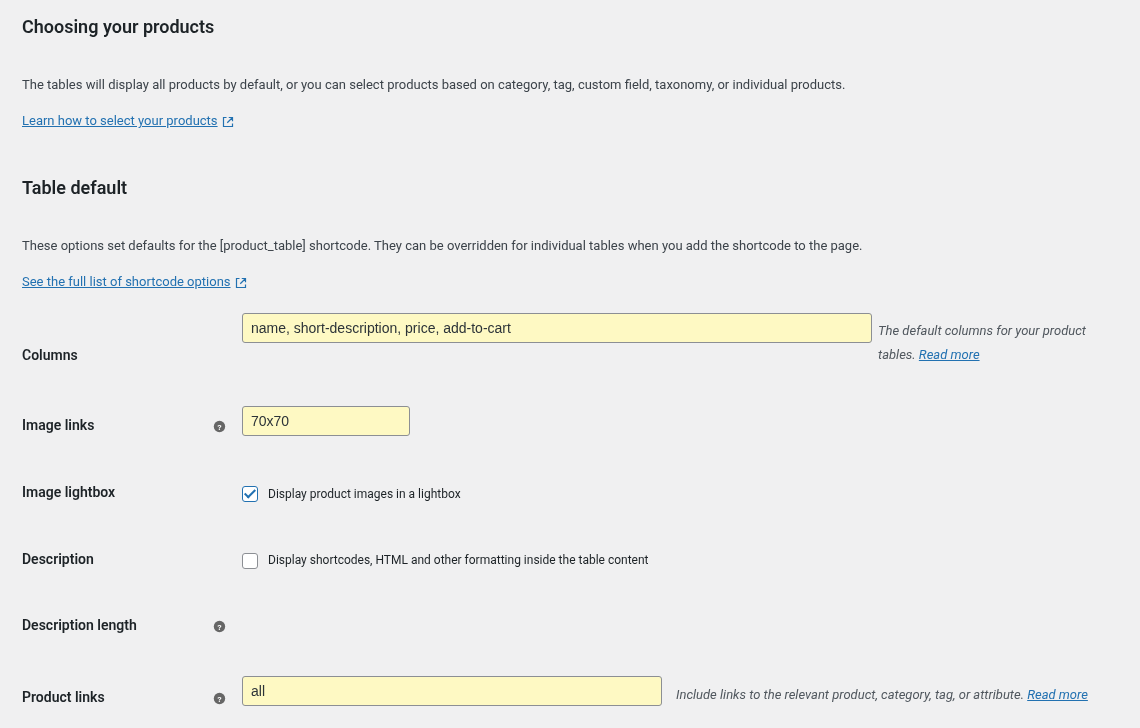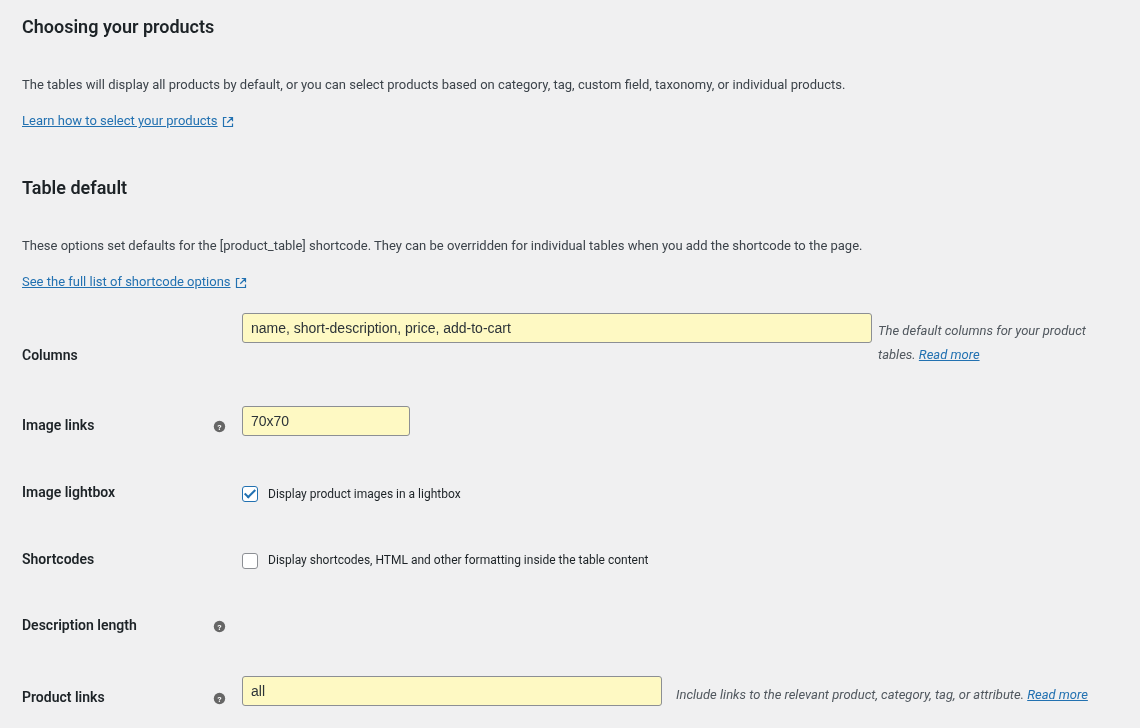--- a/index.html
+++ b/index.html
@@ -222,21 +222,21 @@
     <div class="form-th">Image lightbox</div>
     <div class="form-td">
       <label class="checkbox-wrap">
         <input type="checkbox" checked="" style="">
         <span class="checkbox-label">Display product images in a lightbox</span>
       </label>
     </div>
   </div>
 
   <div class="form-row">
-    <div class="form-th">Shortcodes</div>
+    <div class="form-th">Description</div>
     <div class="form-td">
       <label class="checkbox-wrap">
         <input type="checkbox" style="">
         <span class="checkbox-label">Display shortcodes, HTML and other formatting inside the table content</span>
       </label>
     </div>
   </div>
 
   <div class="form-row">
     <div class="form-th">

